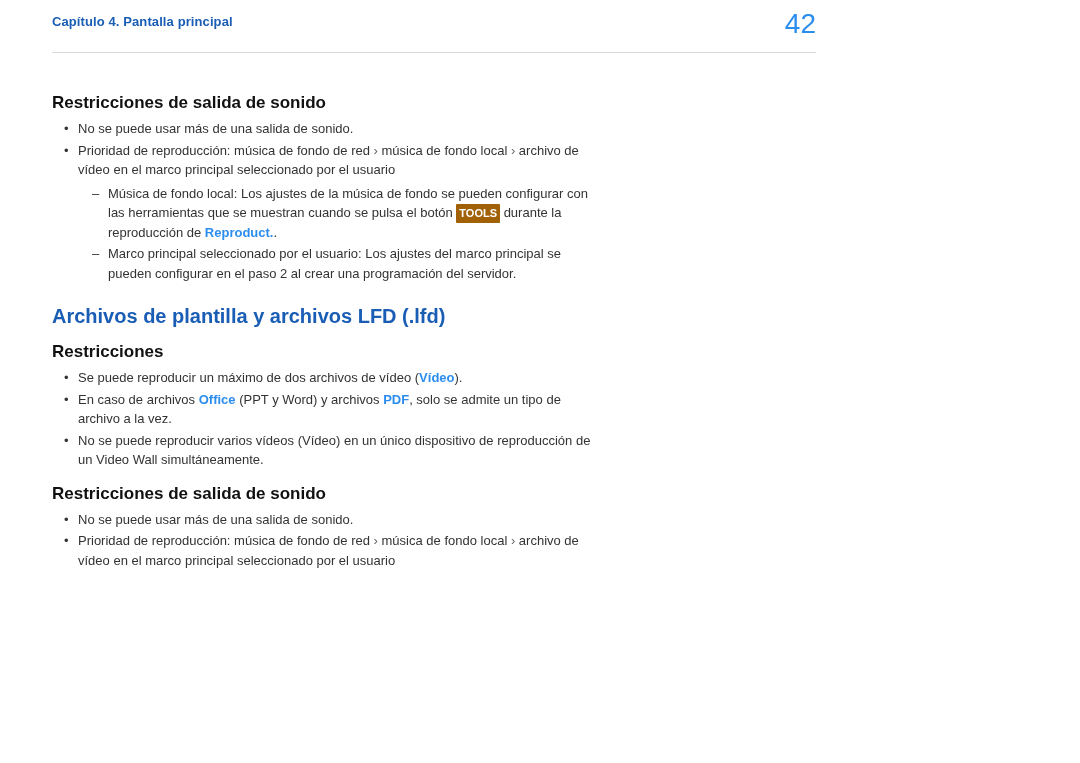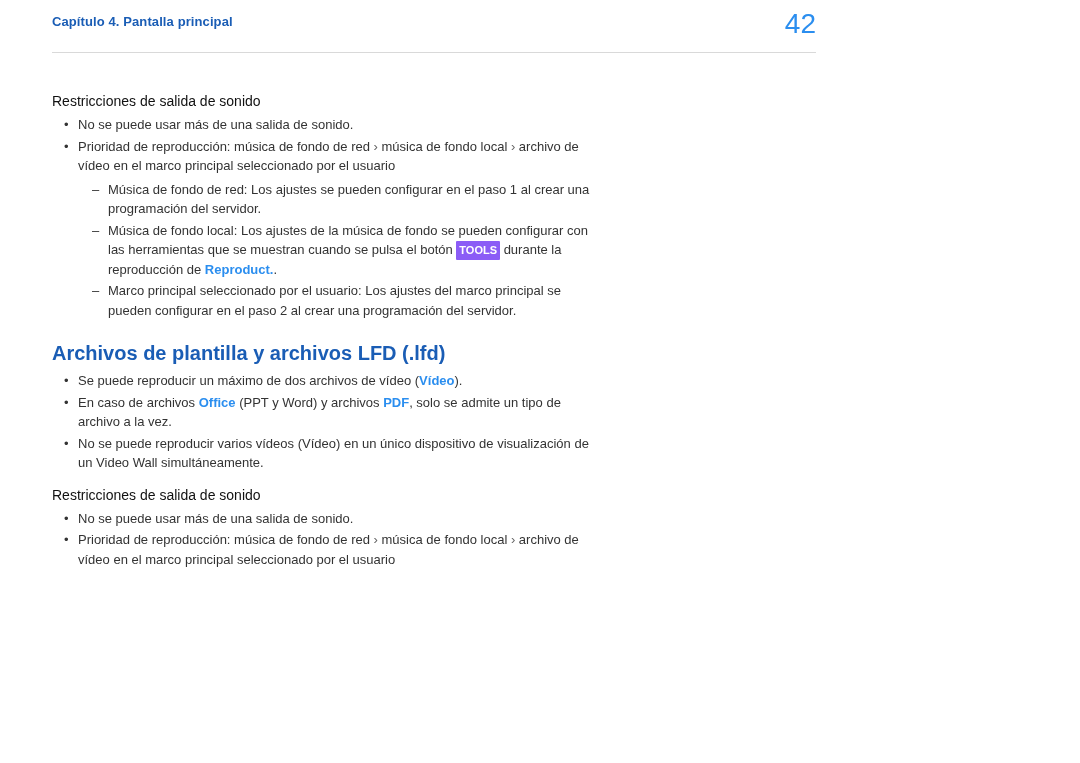--- a/index.html
+++ b/index.html
@@ -3,70 +3,70 @@
 <meta charset="utf-8">
 <style>
   * { box-sizing: border-box; margin: 0; padding: 0; }
   html, body { width: 1080px; height: 763px; background: #fff; font-family: Arial, Helvetica, sans-serif; color: #222; }
   .page { position: relative; width: 868px; height: 763px; padding: 14px 52px 30px 52px; }
   .header { display: flex; justify-content: space-between; align-items: flex-start; margin-bottom: 2px; }
   .chapter { font-size: 13px; font-weight: 700; color: #1a5db5; letter-spacing: 0.1px; }
   .page-number { font-size: 28px; font-weight: 400; color: #2b8eef; position: relative; top: -6px; }
   .rule { border: 0; border-top: 1px solid #d9d9d9; margin: 6px 0 40px 0; }
   .col { width: 540px; }
-  .h3 { font-size: 14px; font-weight: 400; color: #111; margin: 14px 0 6px 0; }
+  .h3 { font-size: 17px; font-weight: 700; color: #111; margin: 14px 0 6px 0; }
   .h2-blue { font-size: 20px; font-weight: 700; color: #1a5db5; margin: 22px 0 6px 0; }
   ul.bul { list-style: none; padding-left: 12px; }
   ul.bul > li { position: relative; padding-left: 14px; font-size: 13px; line-height: 1.5; color: #333; margin: 2px 0; }
   ul.bul > li::before { content: "•"; position: absolute; left: 0; top: 0; color: #333; }
   ul.dash { list-style: none; padding-left: 14px; margin-top: 4px; }
   ul.dash > li { position: relative; padding-left: 16px; font-size: 13px; line-height: 1.5; color: #333; margin: 2px 0; }
   ul.dash > li::before { content: "–"; position: absolute; left: 0; top: 0; color: #333; }
   .hl { color: #2b8eef; font-weight: 700; }
-  .tools-chip { display: inline-block; background: #8b5cf6; color: #fff; font-weight: 700; font-size: 11px; padding: 1px 3px; border-radius: 1px; vertical-align: baseline; }
+  .tools-chip { display: inline-block; background: #a16207; color: #fff; font-weight: 700; font-size: 11px; padding: 1px 3px; border-radius: 1px; vertical-align: baseline; }
   .sep { color: #666; }
 </style>
 </head>
 <body>
 
 <div class="page">
   <div class="header">
     <div class="chapter">Capítulo 4. Pantalla principal</div>
     <div class="page-number">42</div>
   </div>
   <hr class="rule">
 
   <div class="col">
 
     <div class="h3">Restricciones de salida de sonido</div>
     <ul class="bul">
       <li><span>No se puede usar más de una salida de sonido.</span></li>
       <li>
         <span>Prioridad de reproducción: música de fondo de red </span><span class="sep">›</span><span> música de fondo local </span><span class="sep">›</span><span> archivo de vídeo en el marco principal seleccionado por el usuario</span>
         <ul class="dash">
-          <li><span>Música de fondo de red: Los ajustes se pueden configurar en el paso 1 al crear una programación del servidor.</span></li>
           <li>
             <span>Música de fondo local: Los ajustes de la música de fondo se pueden configurar con las herramientas que se muestran cuando se pulsa el botón </span><span class="tools-chip">TOOLS</span><span> durante la reproducción de </span><span class="hl">Reproduct.</span><span>.</span>
           </li>
           <li><span>Marco principal seleccionado por el usuario: Los ajustes del marco principal se pueden configurar en el paso 2 al crear una programación del servidor.</span></li>
         </ul>
       </li>
     </ul>
 
     <div class="h2-blue">Archivos de plantilla y archivos LFD (.lfd)</div>
 
+    <div class="h3">Restricciones</div>
 
     <ul class="bul">
       <li>
         <span>Se puede reproducir un máximo de dos archivos de vídeo (</span><span class="hl">Vídeo</span><span>).</span>
       </li>
       <li>
         <span>En caso de archivos </span><span class="hl">Office</span><span> (PPT y Word) y archivos </span><span class="hl">PDF</span><span>, solo se admite un tipo de archivo a la vez.</span>
       </li>
-      <li><span>No se puede reproducir varios vídeos (Vídeo) en un único dispositivo de visualización de un Video Wall simultáneamente.</span></li>
+      <li><span>No se puede reproducir varios vídeos (Vídeo) en un único dispositivo de reproducción de un Video Wall simultáneamente.</span></li>
     </ul>
 
     <div class="h3">Restricciones de salida de sonido</div>
     <ul class="bul">
       <li><span>No se puede usar más de una salida de sonido.</span></li>
       <li>
         <span>Prioridad de reproducción: música de fondo de red </span><span class="sep">›</span><span> música de fondo local </span><span class="sep">›</span><span> archivo de vídeo en el marco principal seleccionado por el usuario</span>
       </li>
     </ul>
 

